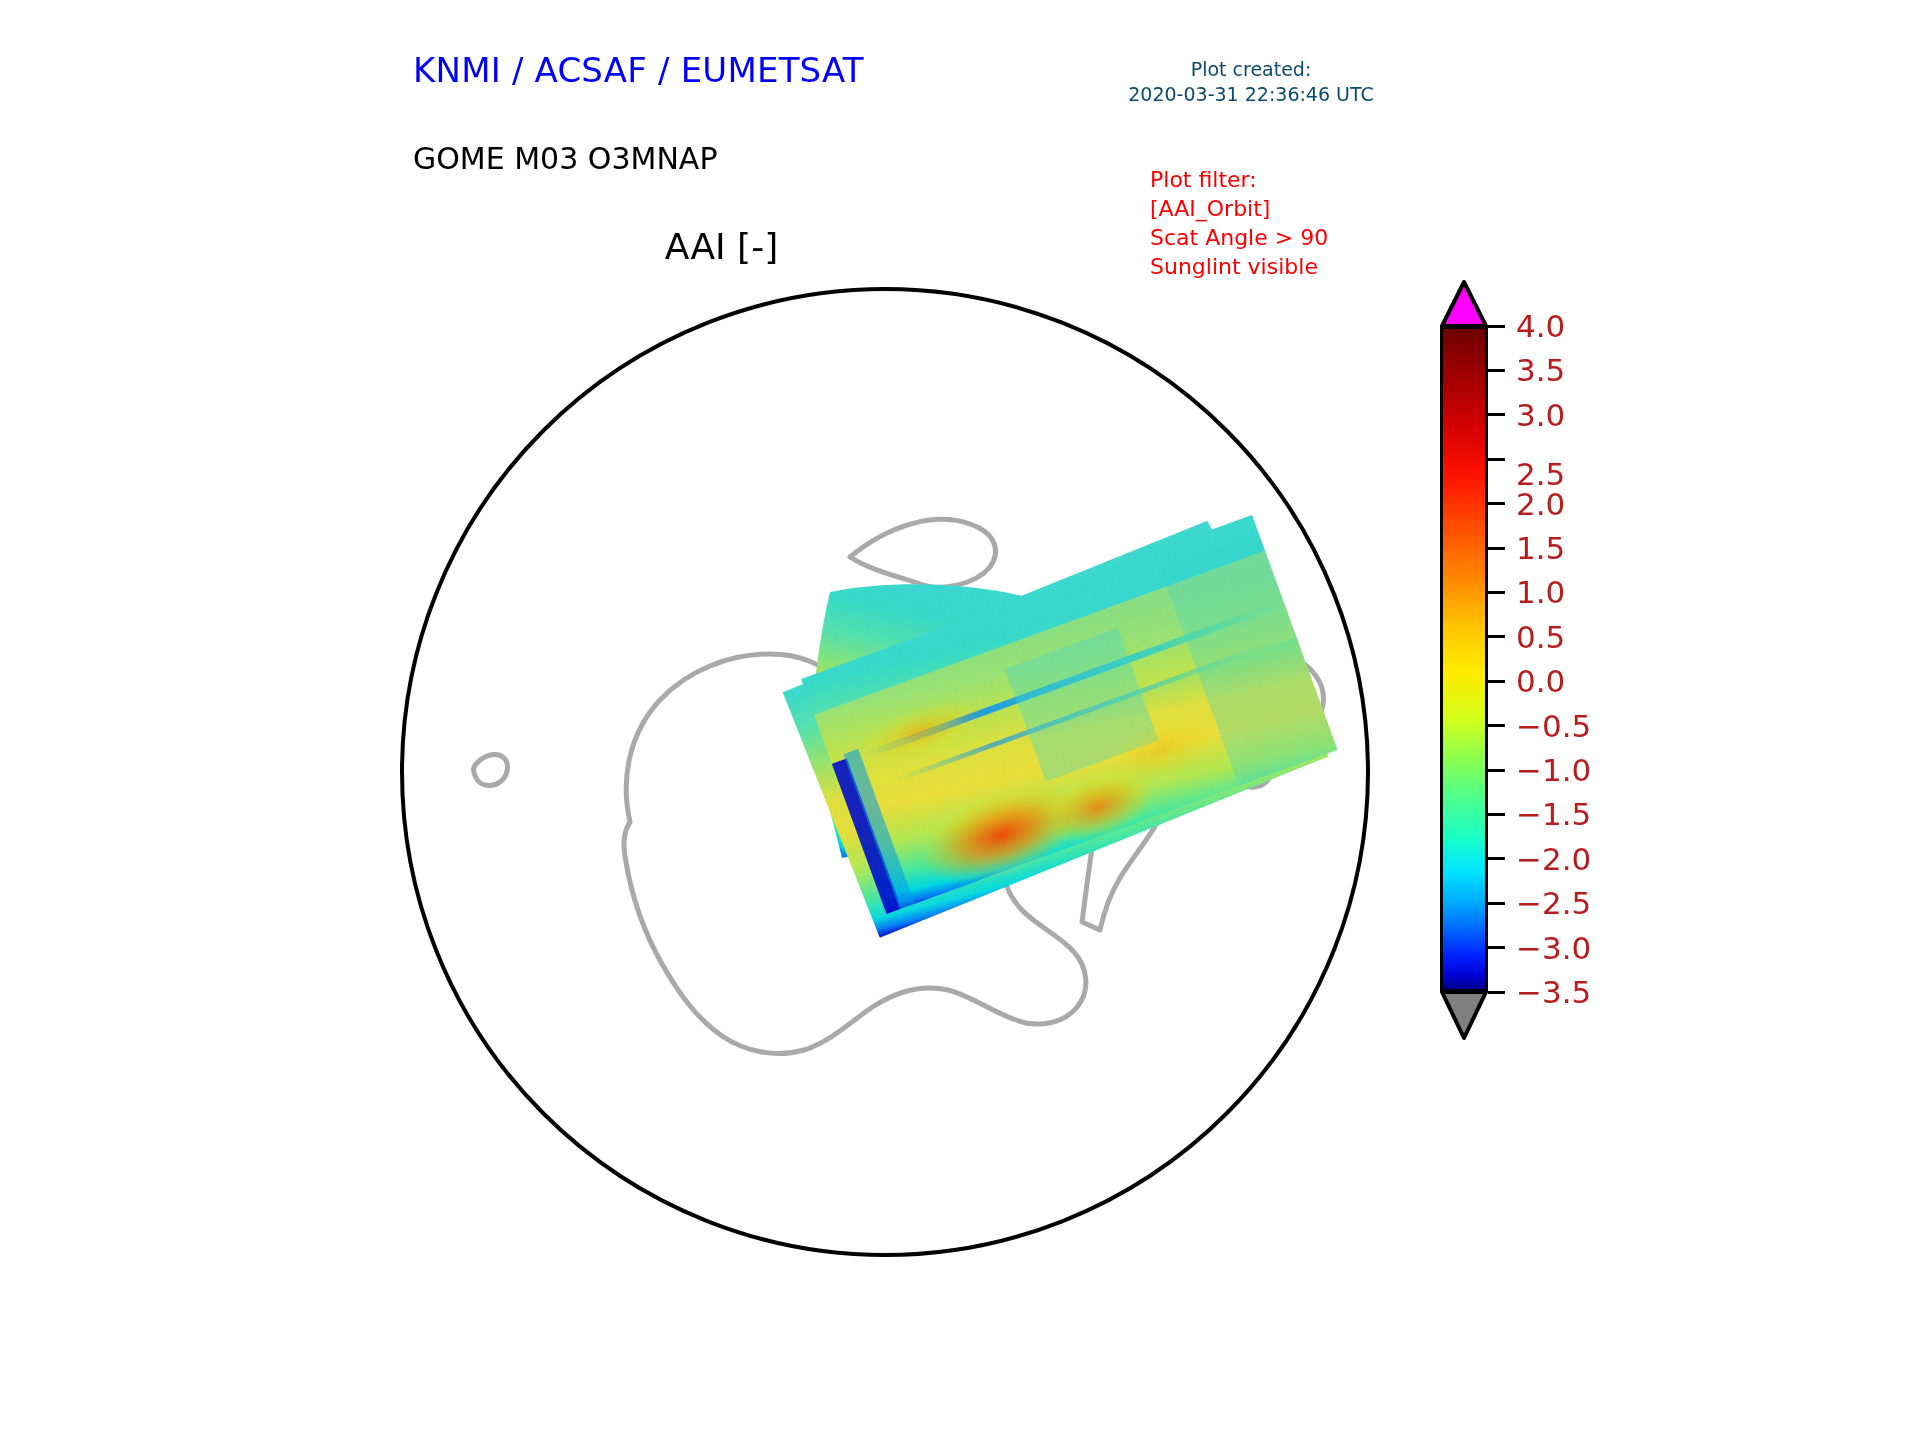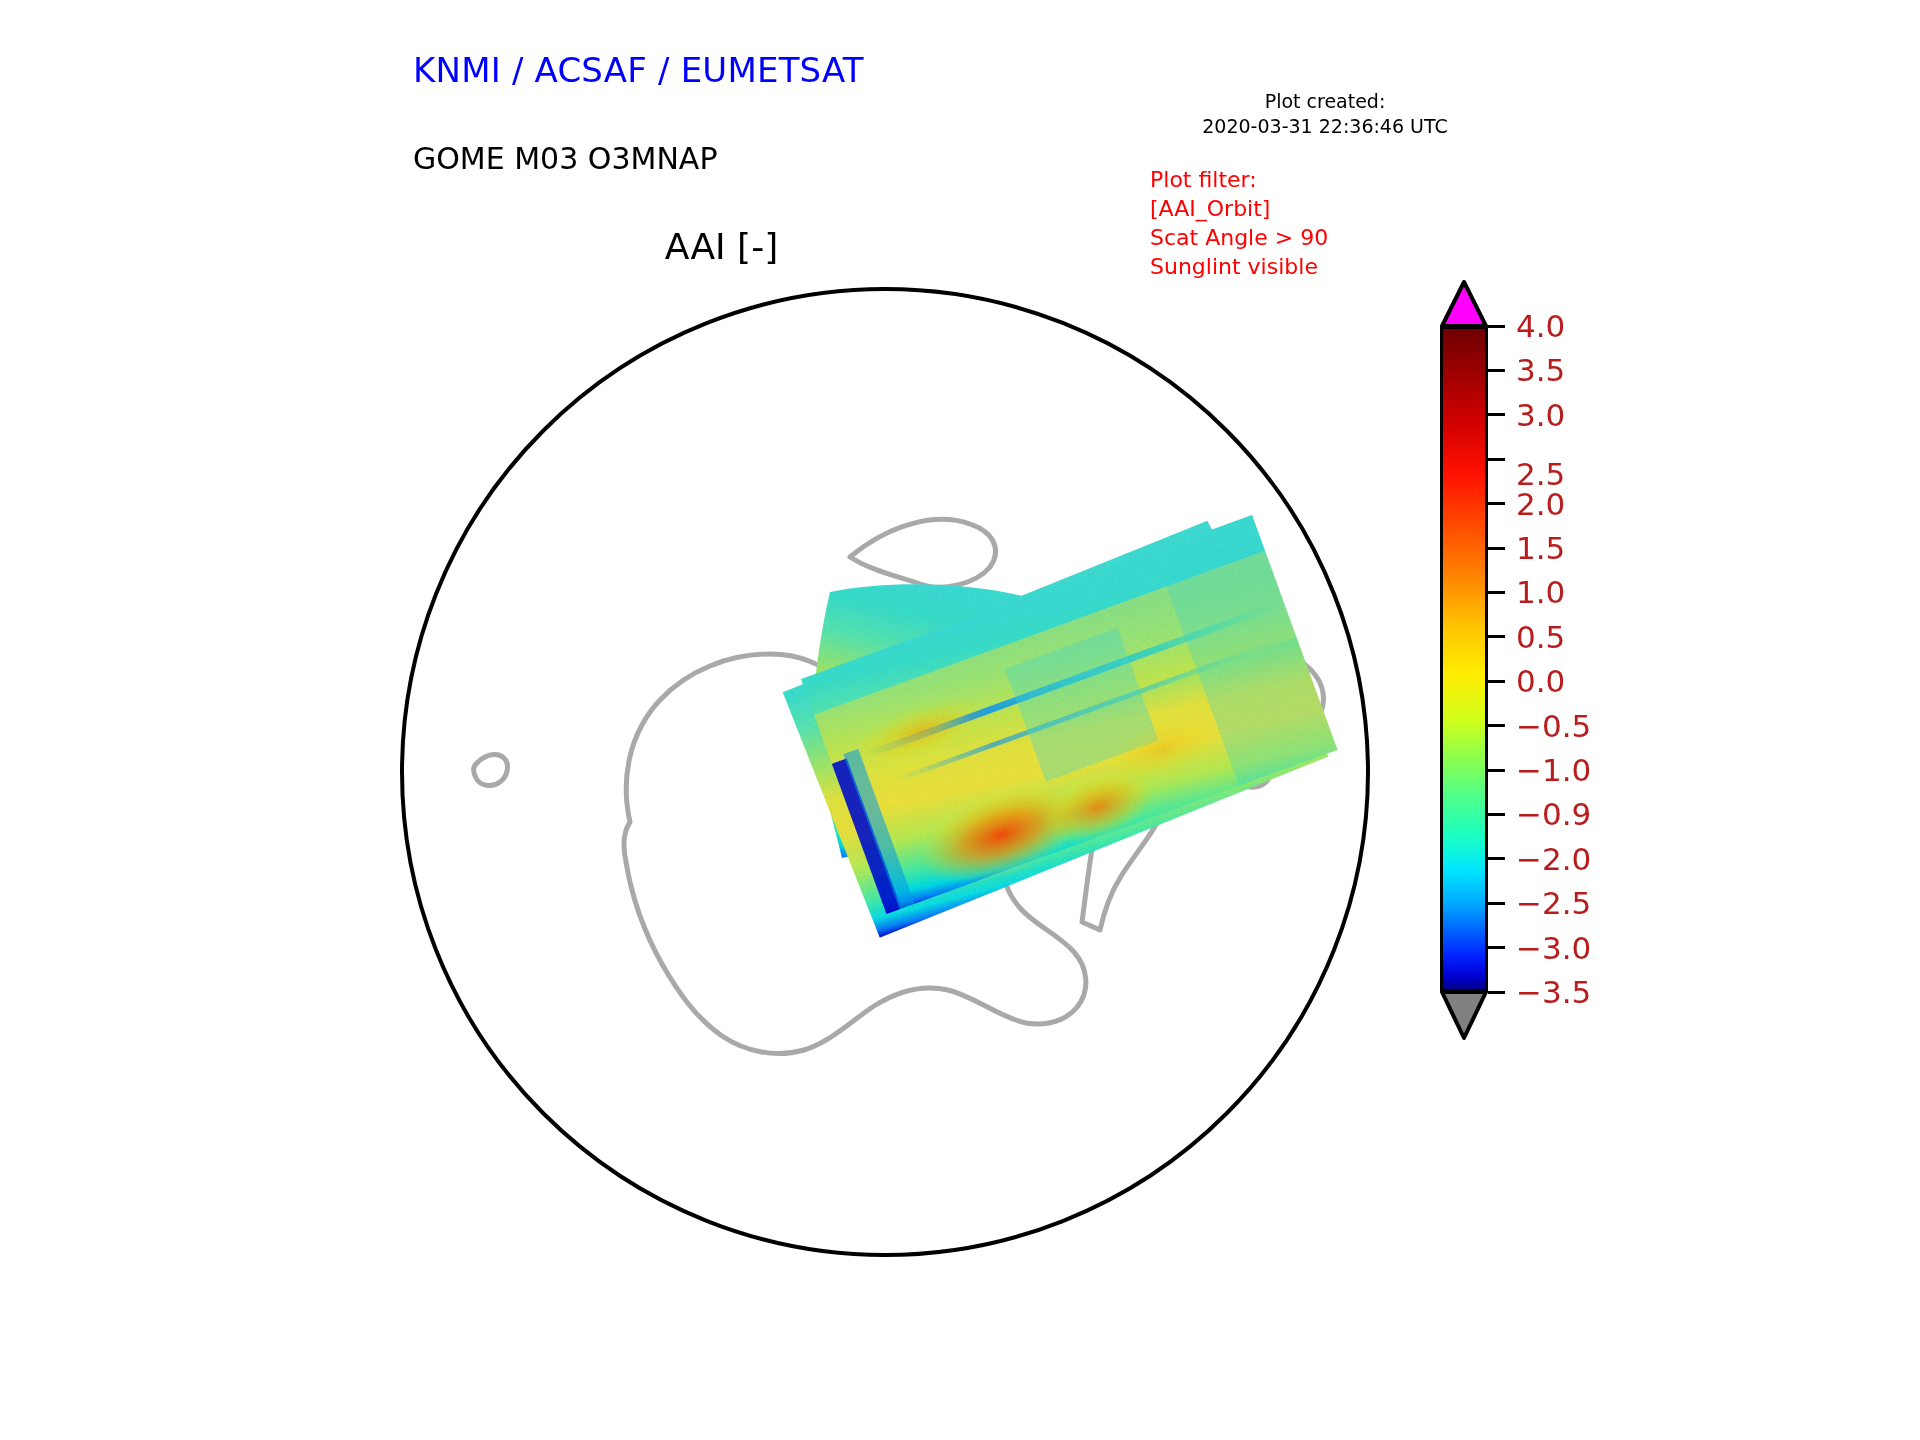--- a/index.html
+++ b/index.html
@@ -4,21 +4,21 @@
 <style>
   html,body{margin:0;padding:0;background:#ffffff;}
   body{width:1920px;height:1440px;position:relative;overflow:hidden;
        font-family:"DejaVu Sans","Liberation Sans",sans-serif;}
 
   .abs{position:absolute;}
 
   
   #org-title{left:413px;top:50px;font-size:34px;color:#0000ff;letter-spacing:.2px;white-space:nowrap;}
 
-  #created-block{left:1175px;top:57px;width:300px;text-align:center;font-size:19px;color:#000000;line-height:25px;margin-top:32px;}
+  #created-block{left:1101px;top:57px;width:300px;text-align:center;font-size:19px;color:#0c4a6e;line-height:25px;}
 
   #dataset-block{left:413px;top:136px;font-size:30px;color:#000;line-height:46px;white-space:nowrap;}
 
   #plot-title{left:0;top:226px;width:1443px;text-align:center;font-size:36px;color:#000;}
 
   #filter-block{left:1150px;top:165px;width:320px;text-align:left;font-size:22px;color:#ff0000;line-height:29px;}
 
   
   #map-area{left:330px;top:262px;width:1020px;height:1020px;}
   #map-disc{position:absolute;left:70px;top:25px;width:970px;height:970px;
@@ -305,21 +305,21 @@
       <div class="cb-lab" style="top: 312.4px;">1.0</div>
       <div class="cb-tick" style="top: 355.3px;"></div>
       <div class="cb-lab" style="top: 356.8px;">0.5</div>
       <div class="cb-tick" style="top: 399.7px;"></div>
       <div class="cb-lab" style="top: 401.2px;">0.0</div>
       <div class="cb-tick" style="top: 444.1px;"></div>
       <div class="cb-lab" style="top: 445.6px;">−0.5</div>
       <div class="cb-tick" style="top: 488.5px;"></div>
       <div class="cb-lab" style="top: 490px;">−1.0</div>
       <div class="cb-tick" style="top: 532.9px;"></div>
-      <div class="cb-lab" style="top: 534.4px;">−0.9</div>
+      <div class="cb-lab" style="top: 534.4px;">−1.5</div>
       <div class="cb-tick" style="top: 577.3px;"></div>
       <div class="cb-lab" style="top: 578.8px;">−2.0</div>
       <div class="cb-tick" style="top: 621.7px;"></div>
       <div class="cb-lab" style="top: 623.2px;">−2.5</div>
       <div class="cb-tick" style="top: 666.1px;"></div>
       <div class="cb-lab" style="top: 667.6px;">−3.0</div>
       <div class="cb-tick" style="top: 710.5px;"></div>
       <div class="cb-lab" style="top: 712px;">−3.5</div>
     </div>
 </div>

